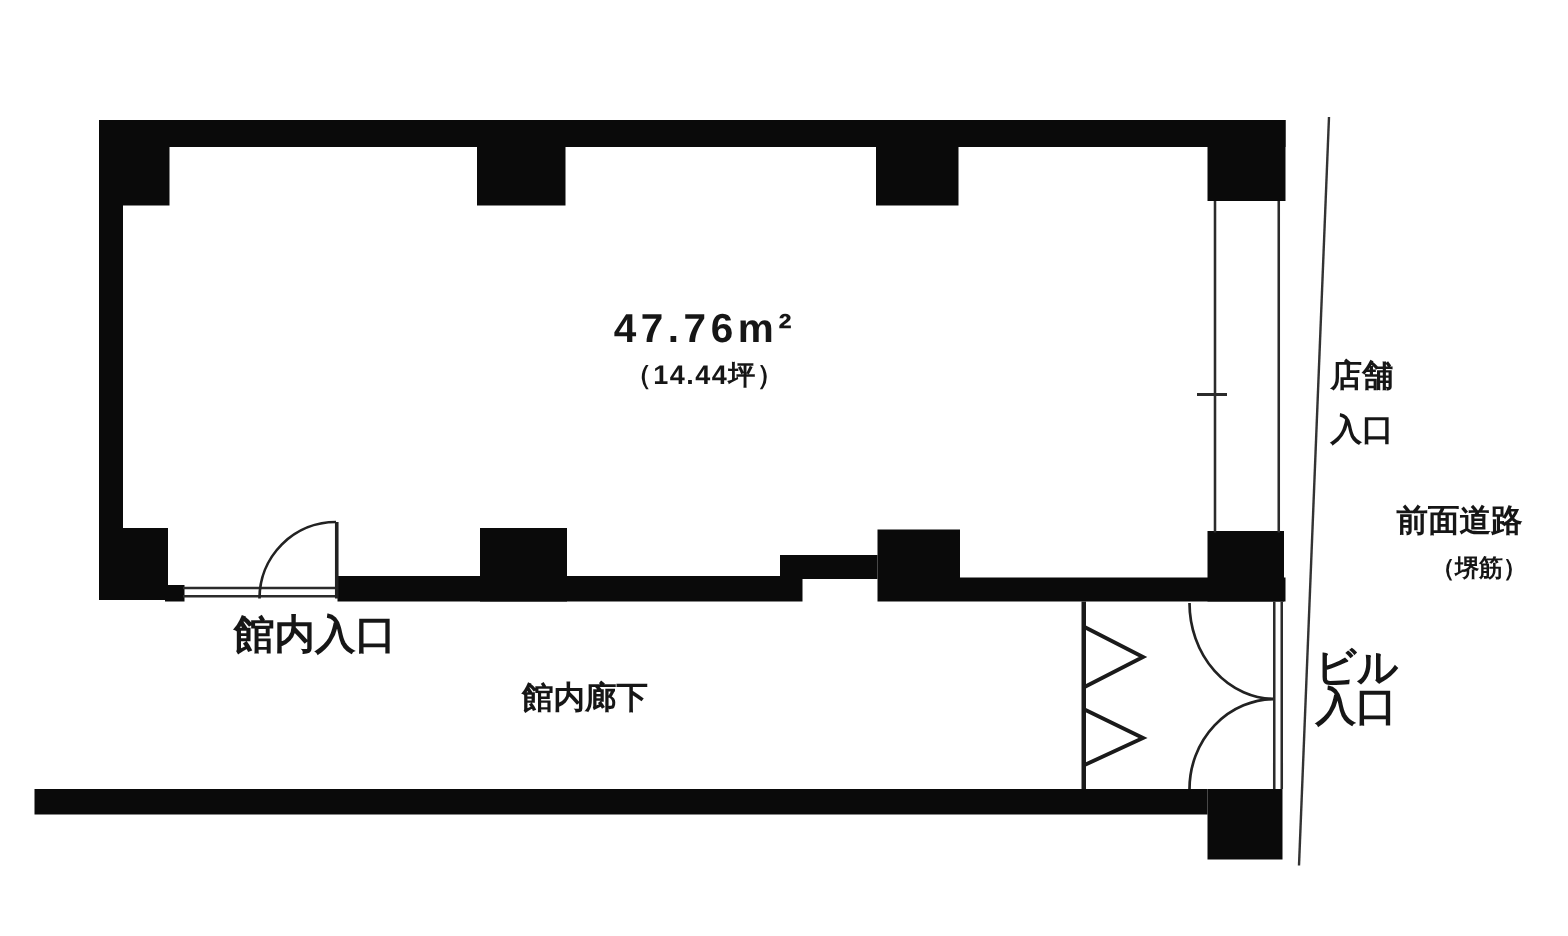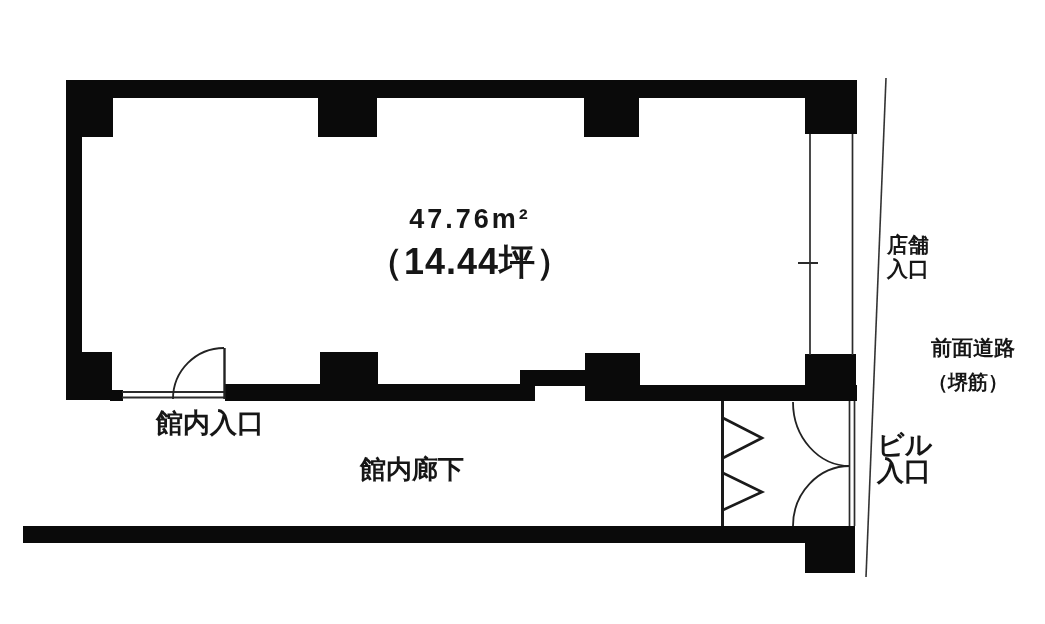--- a/index.html
+++ b/index.html
@@ -36,26 +36,26 @@
   }
   .area-text {
     position: absolute;
     left: 320px;
     width: 300px;
     text-align: center;
     font-weight: bold;
     color: #161616;
   }
   #area-line1 { top: 204px; font-size: 27px; letter-spacing: 3px; }
-  #area-line2 { top: 238px; font-size: 36px; letter-spacing: 1px; }
+  #area-line2 { top: 238px; font-size: 18px; letter-spacing: 1px; }
   #label-hall-entrance { left: 156px; top: 407px; font-size: 27px; }
-  #label-corridor      { left: 348px; top: 453px; font-size: 26px; margin-left: 12px; }
-  #label-store-entrance{ left: 887px; top: 233px; font-size: 21px; line-height: 24px; }
+  #label-corridor      { left: 348px; top: 453px; font-size: 21px; }
+  #label-store-entrance{ left: 887px; top: 233px; font-size: 21px; line-height: 36px; }
   #label-front-road    { left: 931px; top: 335px; font-size: 21px; }
-  #label-road-name     { left: 928px; top: 370px; width: 90px; text-align: left; font-size: 20px; }
+  #label-road-name     { left: 928px; top: 370px; width: 90px; text-align: right; font-size: 16px; }
   #label-building-entrance { left: 877px; top: 432px; font-size: 27px; line-height: 26px; }
 </style>
 </head>
 <body>
 
 <div id="canvas">
 
   <div class="wall" style="left:66px;  top:80px;  width:791px; height:18px;"></div>
   <div class="wall" style="left:66px;  top:80px;  width:47px;  height:57px;"></div>
   <div class="wall" style="left:318px; top:80px;  width:59px;  height:57px;"></div>

